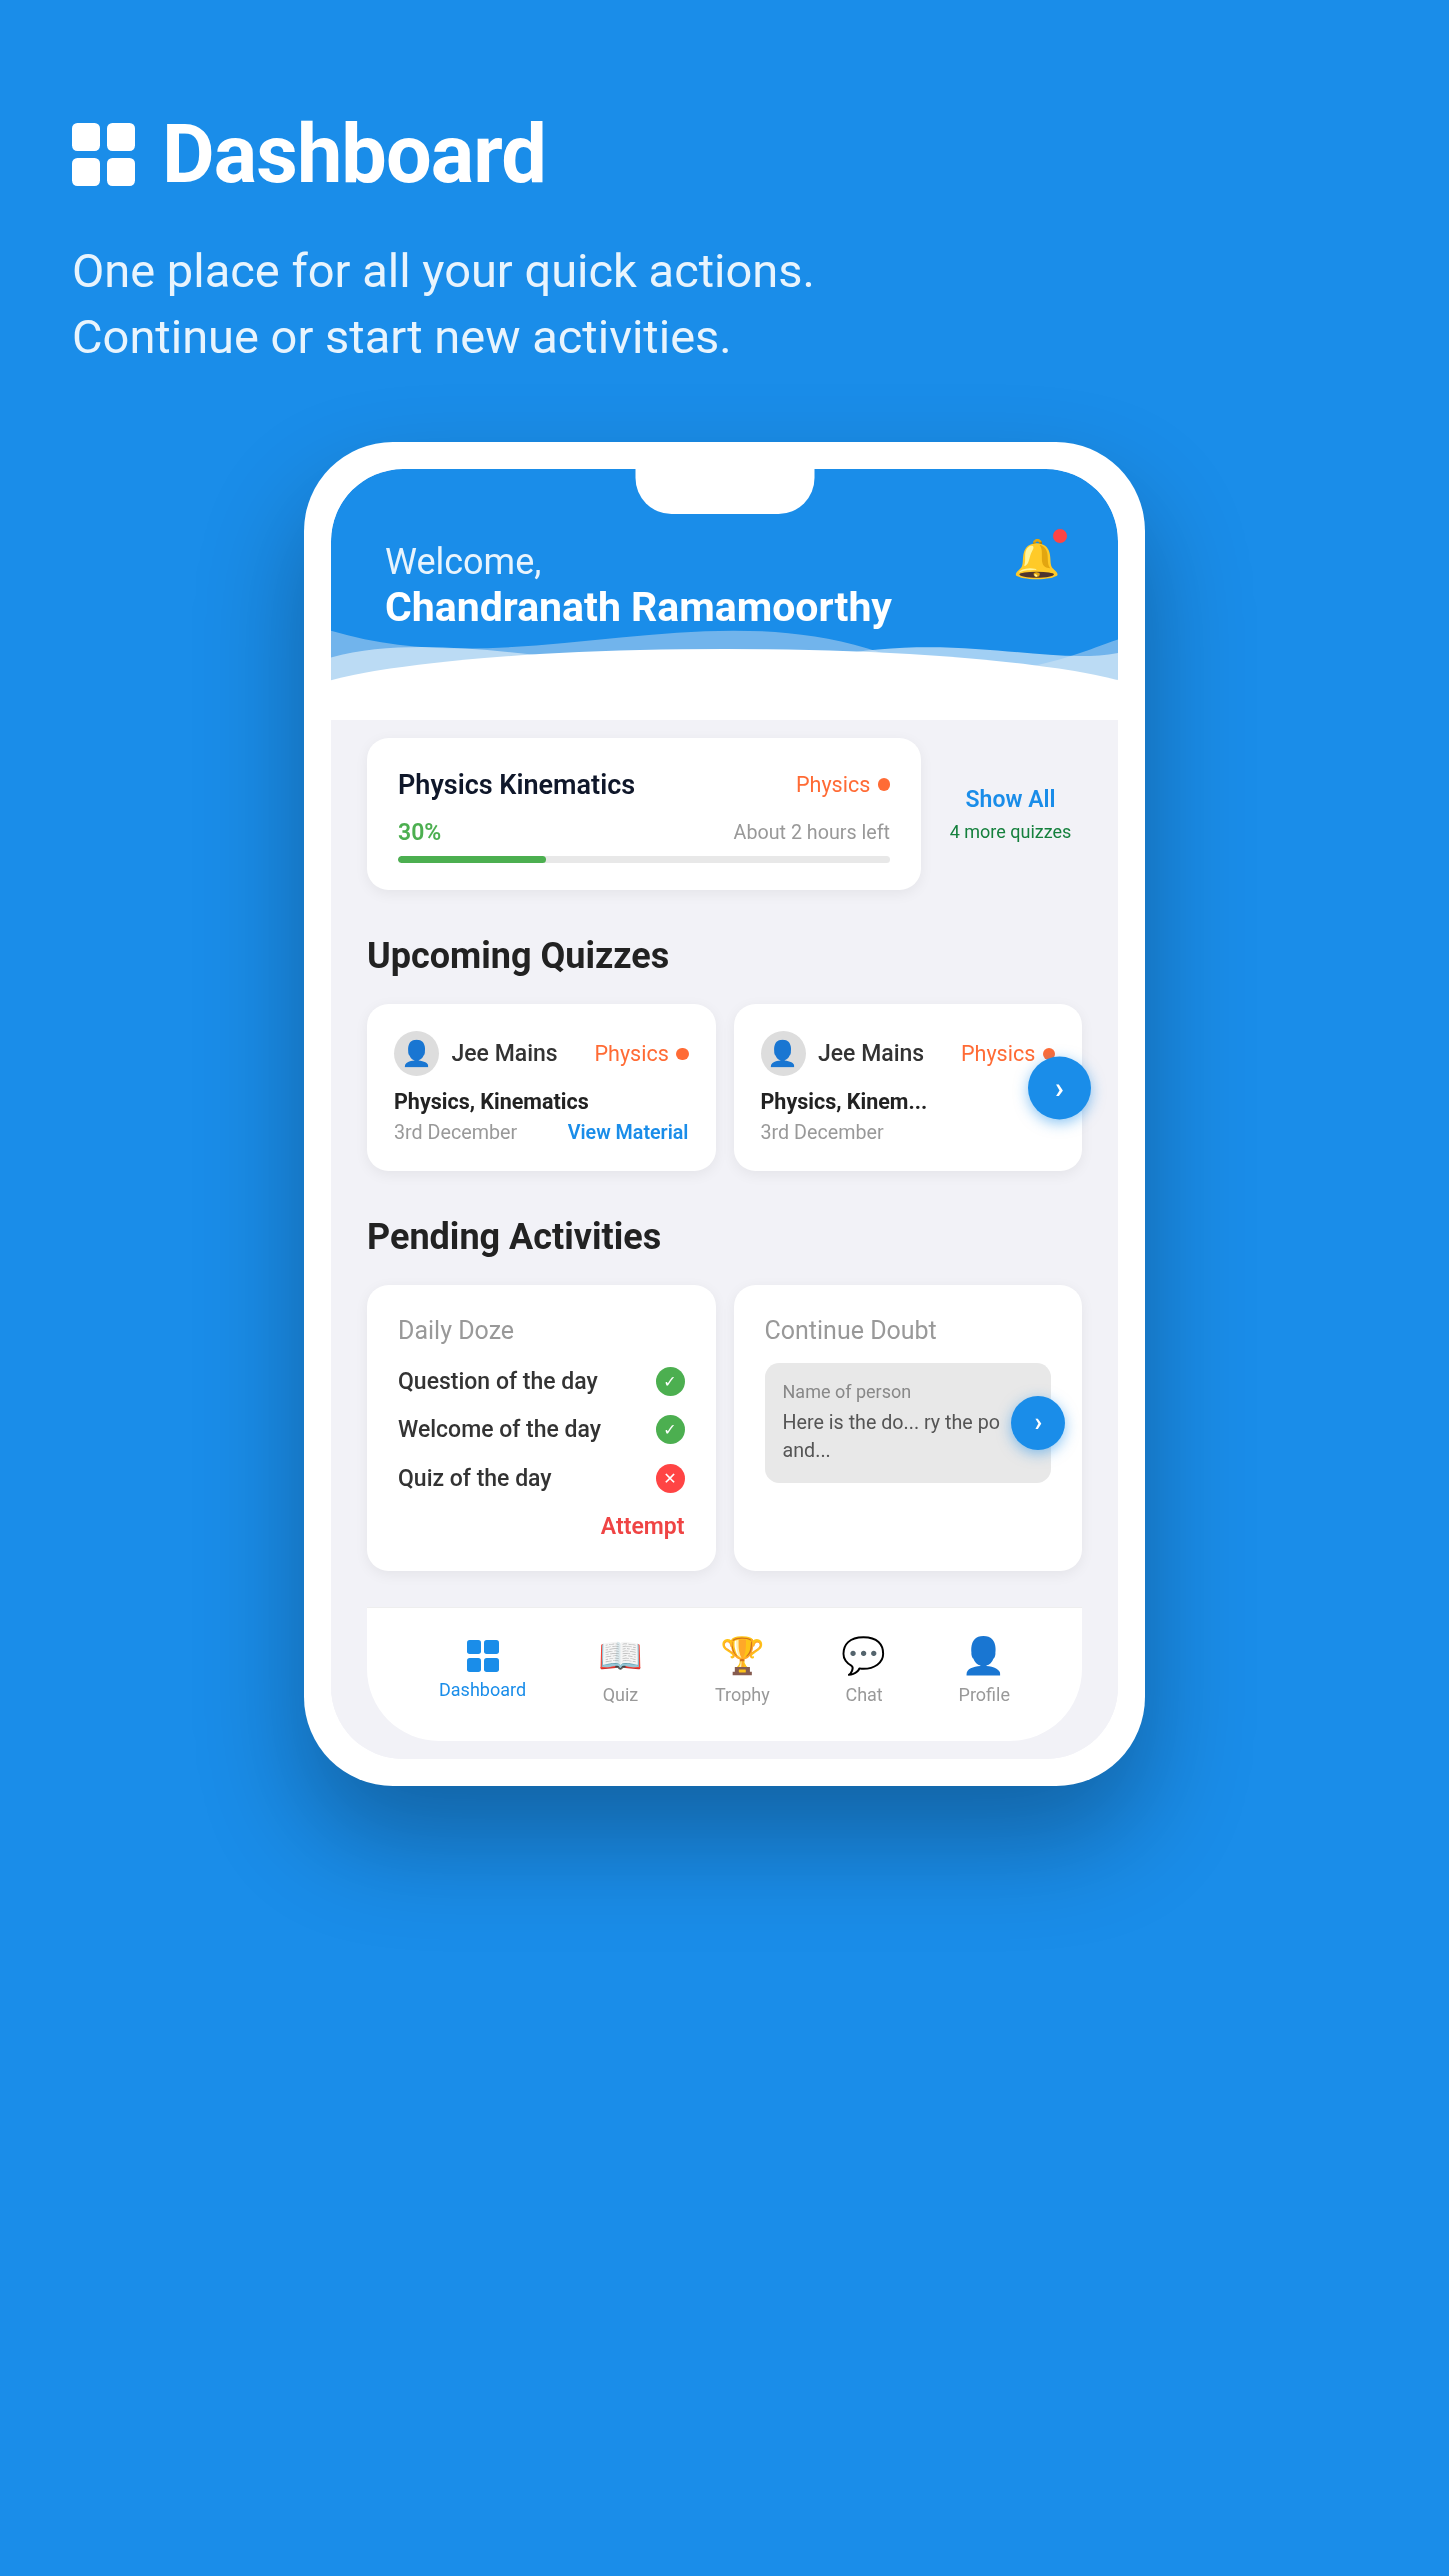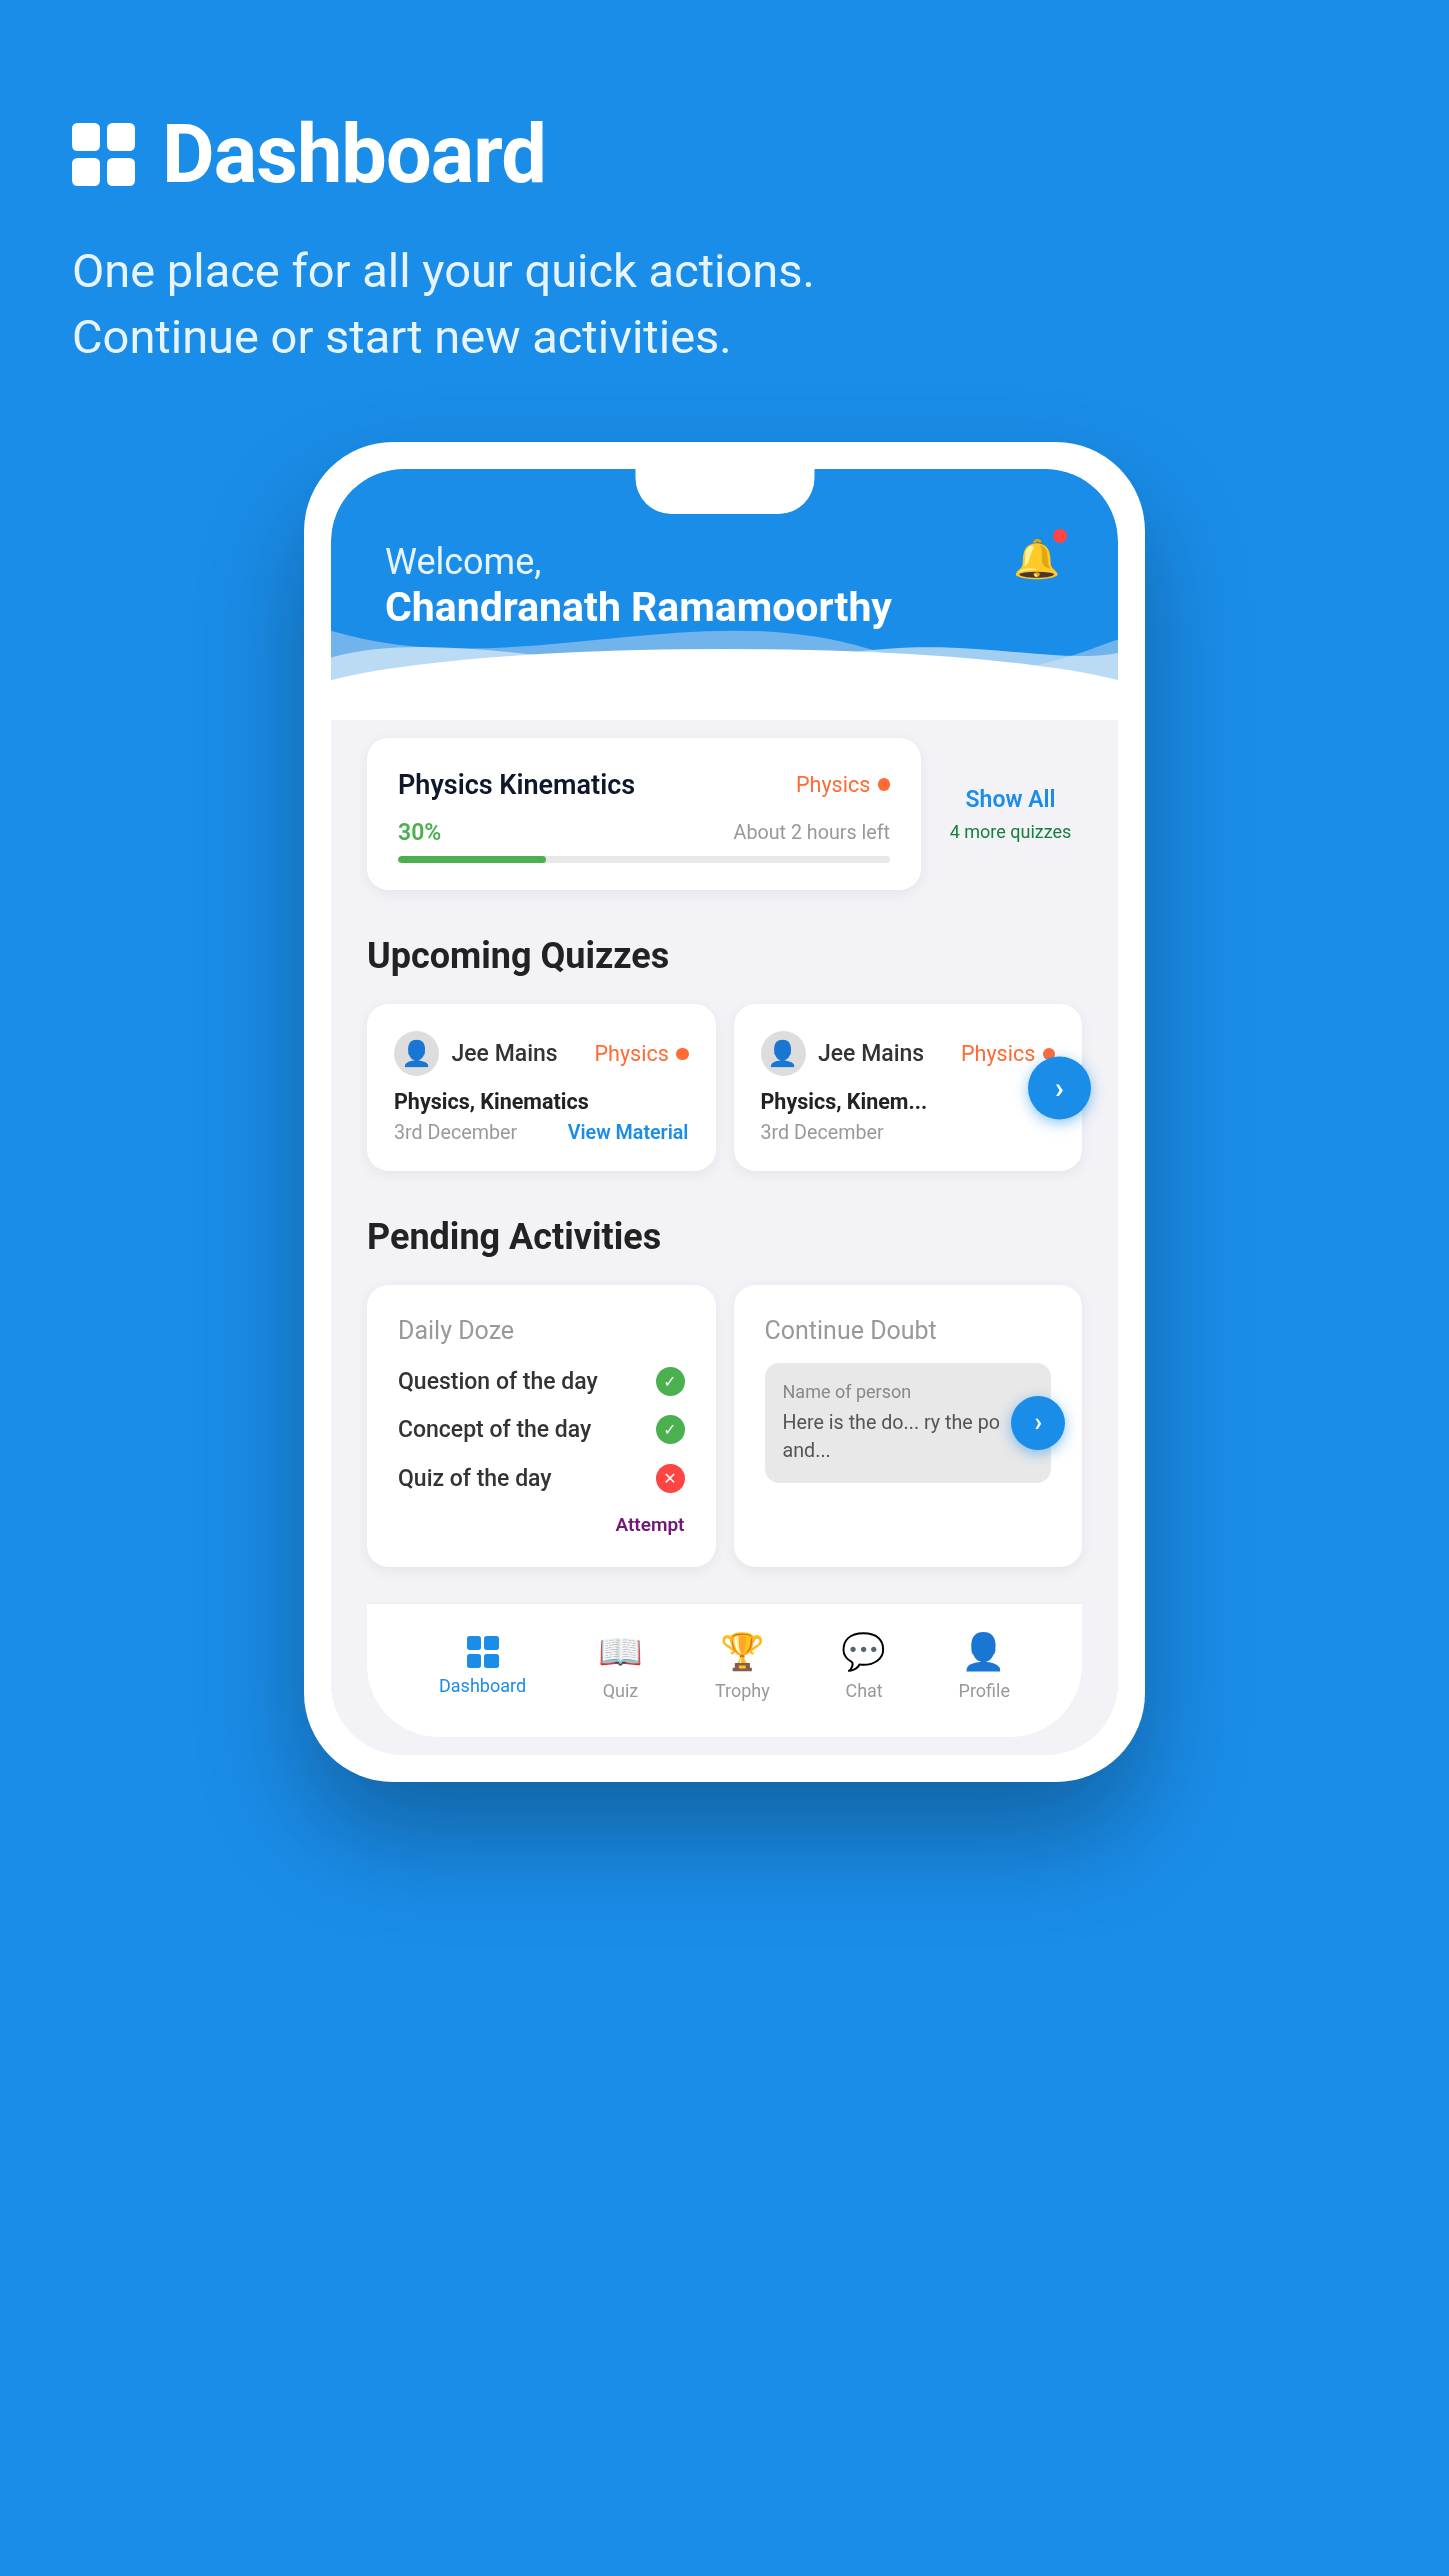--- a/index.html
+++ b/index.html
@@ -397,22 +397,22 @@
       height: 29px;
       background: #ff4444;
       border-radius: 50%;
       display: flex;
       align-items: center;
       justify-content: center;
       color: white;
       font-size: 16px;
     }
     .attempt-link {
-      font-size: 19px;
-      color: #701a75;
+      font-size: 23px;
+      color: #ef4444;
       font-weight: 600;
       text-align: right;
       margin-top: 9px;
     }
 
     .continue-doubt-card {
       background: white;
       border-radius: 21.5px;
       padding: 31px;
       flex: 1;
@@ -612,21 +612,21 @@
           <h2 class="section-title">Pending Activities</h2>
           <div class="pending-cards-row">
 
             <div class="daily-doze-card">
               <p class="daily-doze-title">Daily Doze</p>
               <div class="activity-item">
                 <span class="activity-label">Question of the day</span>
                 <div class="check-green">✓</div>
               </div>
               <div class="activity-item">
-                <span class="activity-label">Concept of the day</span>
+                <span class="activity-label">Welcome of the day</span>
                 <div class="check-green">✓</div>
               </div>
               <div class="activity-item">
                 <span class="activity-label">Quiz of the day</span>
                 <div class="check-red">✕</div>
               </div>
               <p class="attempt-link">Attempt</p>
             </div>
 
             <div class="continue-doubt-card">

